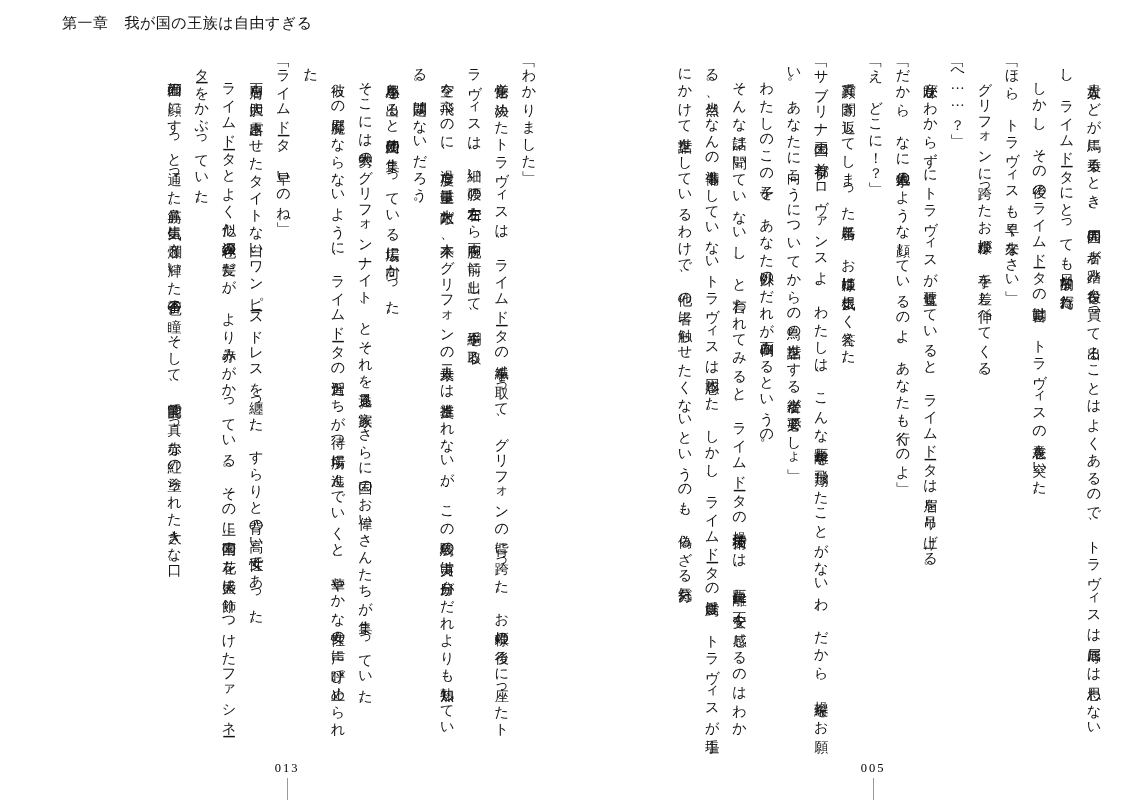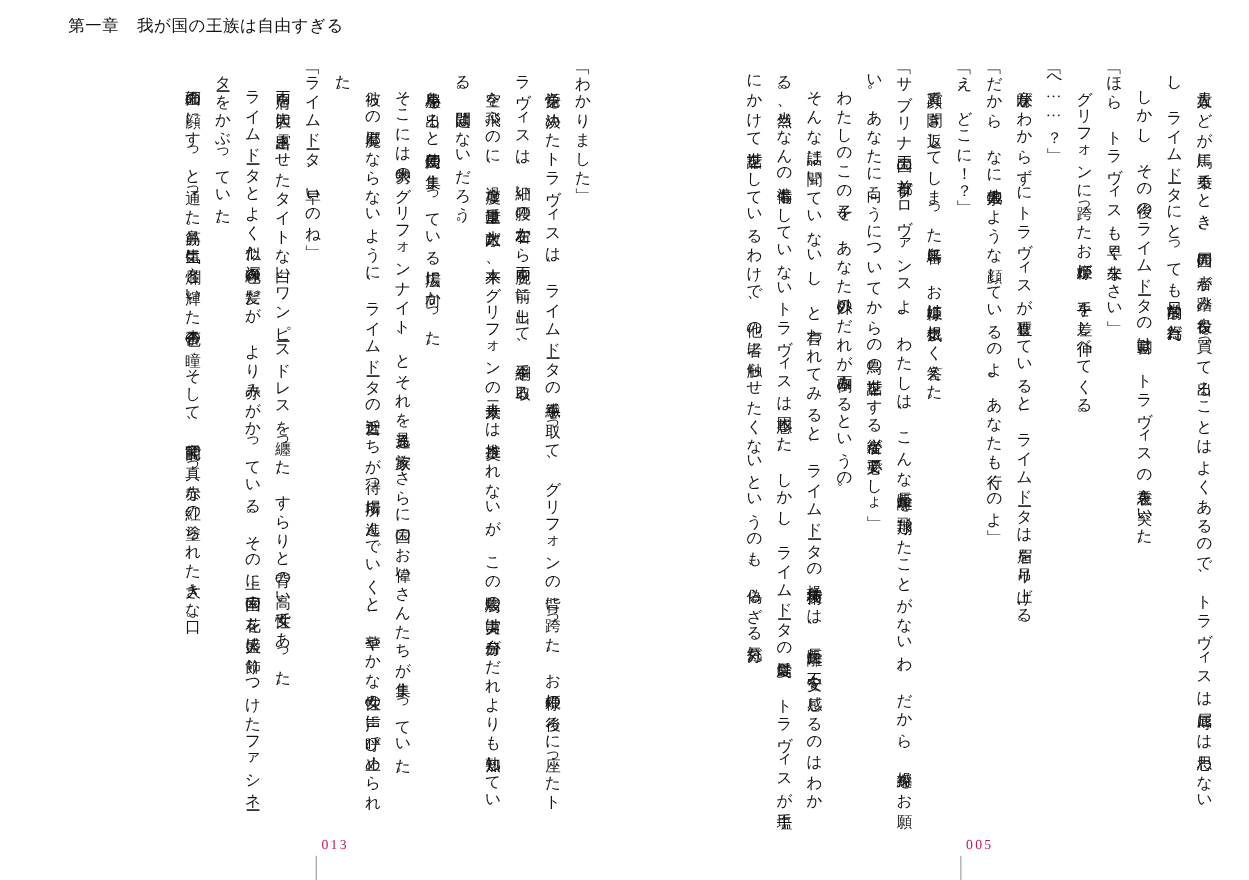--- a/index.html
+++ b/index.html
@@ -78,22 +78,22 @@
   .para.bracket {
     text-indent: 0;
   }
 
   
   .folio {
     position: absolute;
     bottom: 24px;
     font-size: 12.5px;
     letter-spacing: 2px;
-    color: #be185d;
-    text-align: right;
+    color: #000000;
+    text-align: center;
     width: 60px;
   }
   #folio-right { right: 232px; }
   #folio-left  { left: 257px; }
 
   .tick {
     position: absolute;
     bottom: 0px;
     width: 1px;
     height: 22px;

